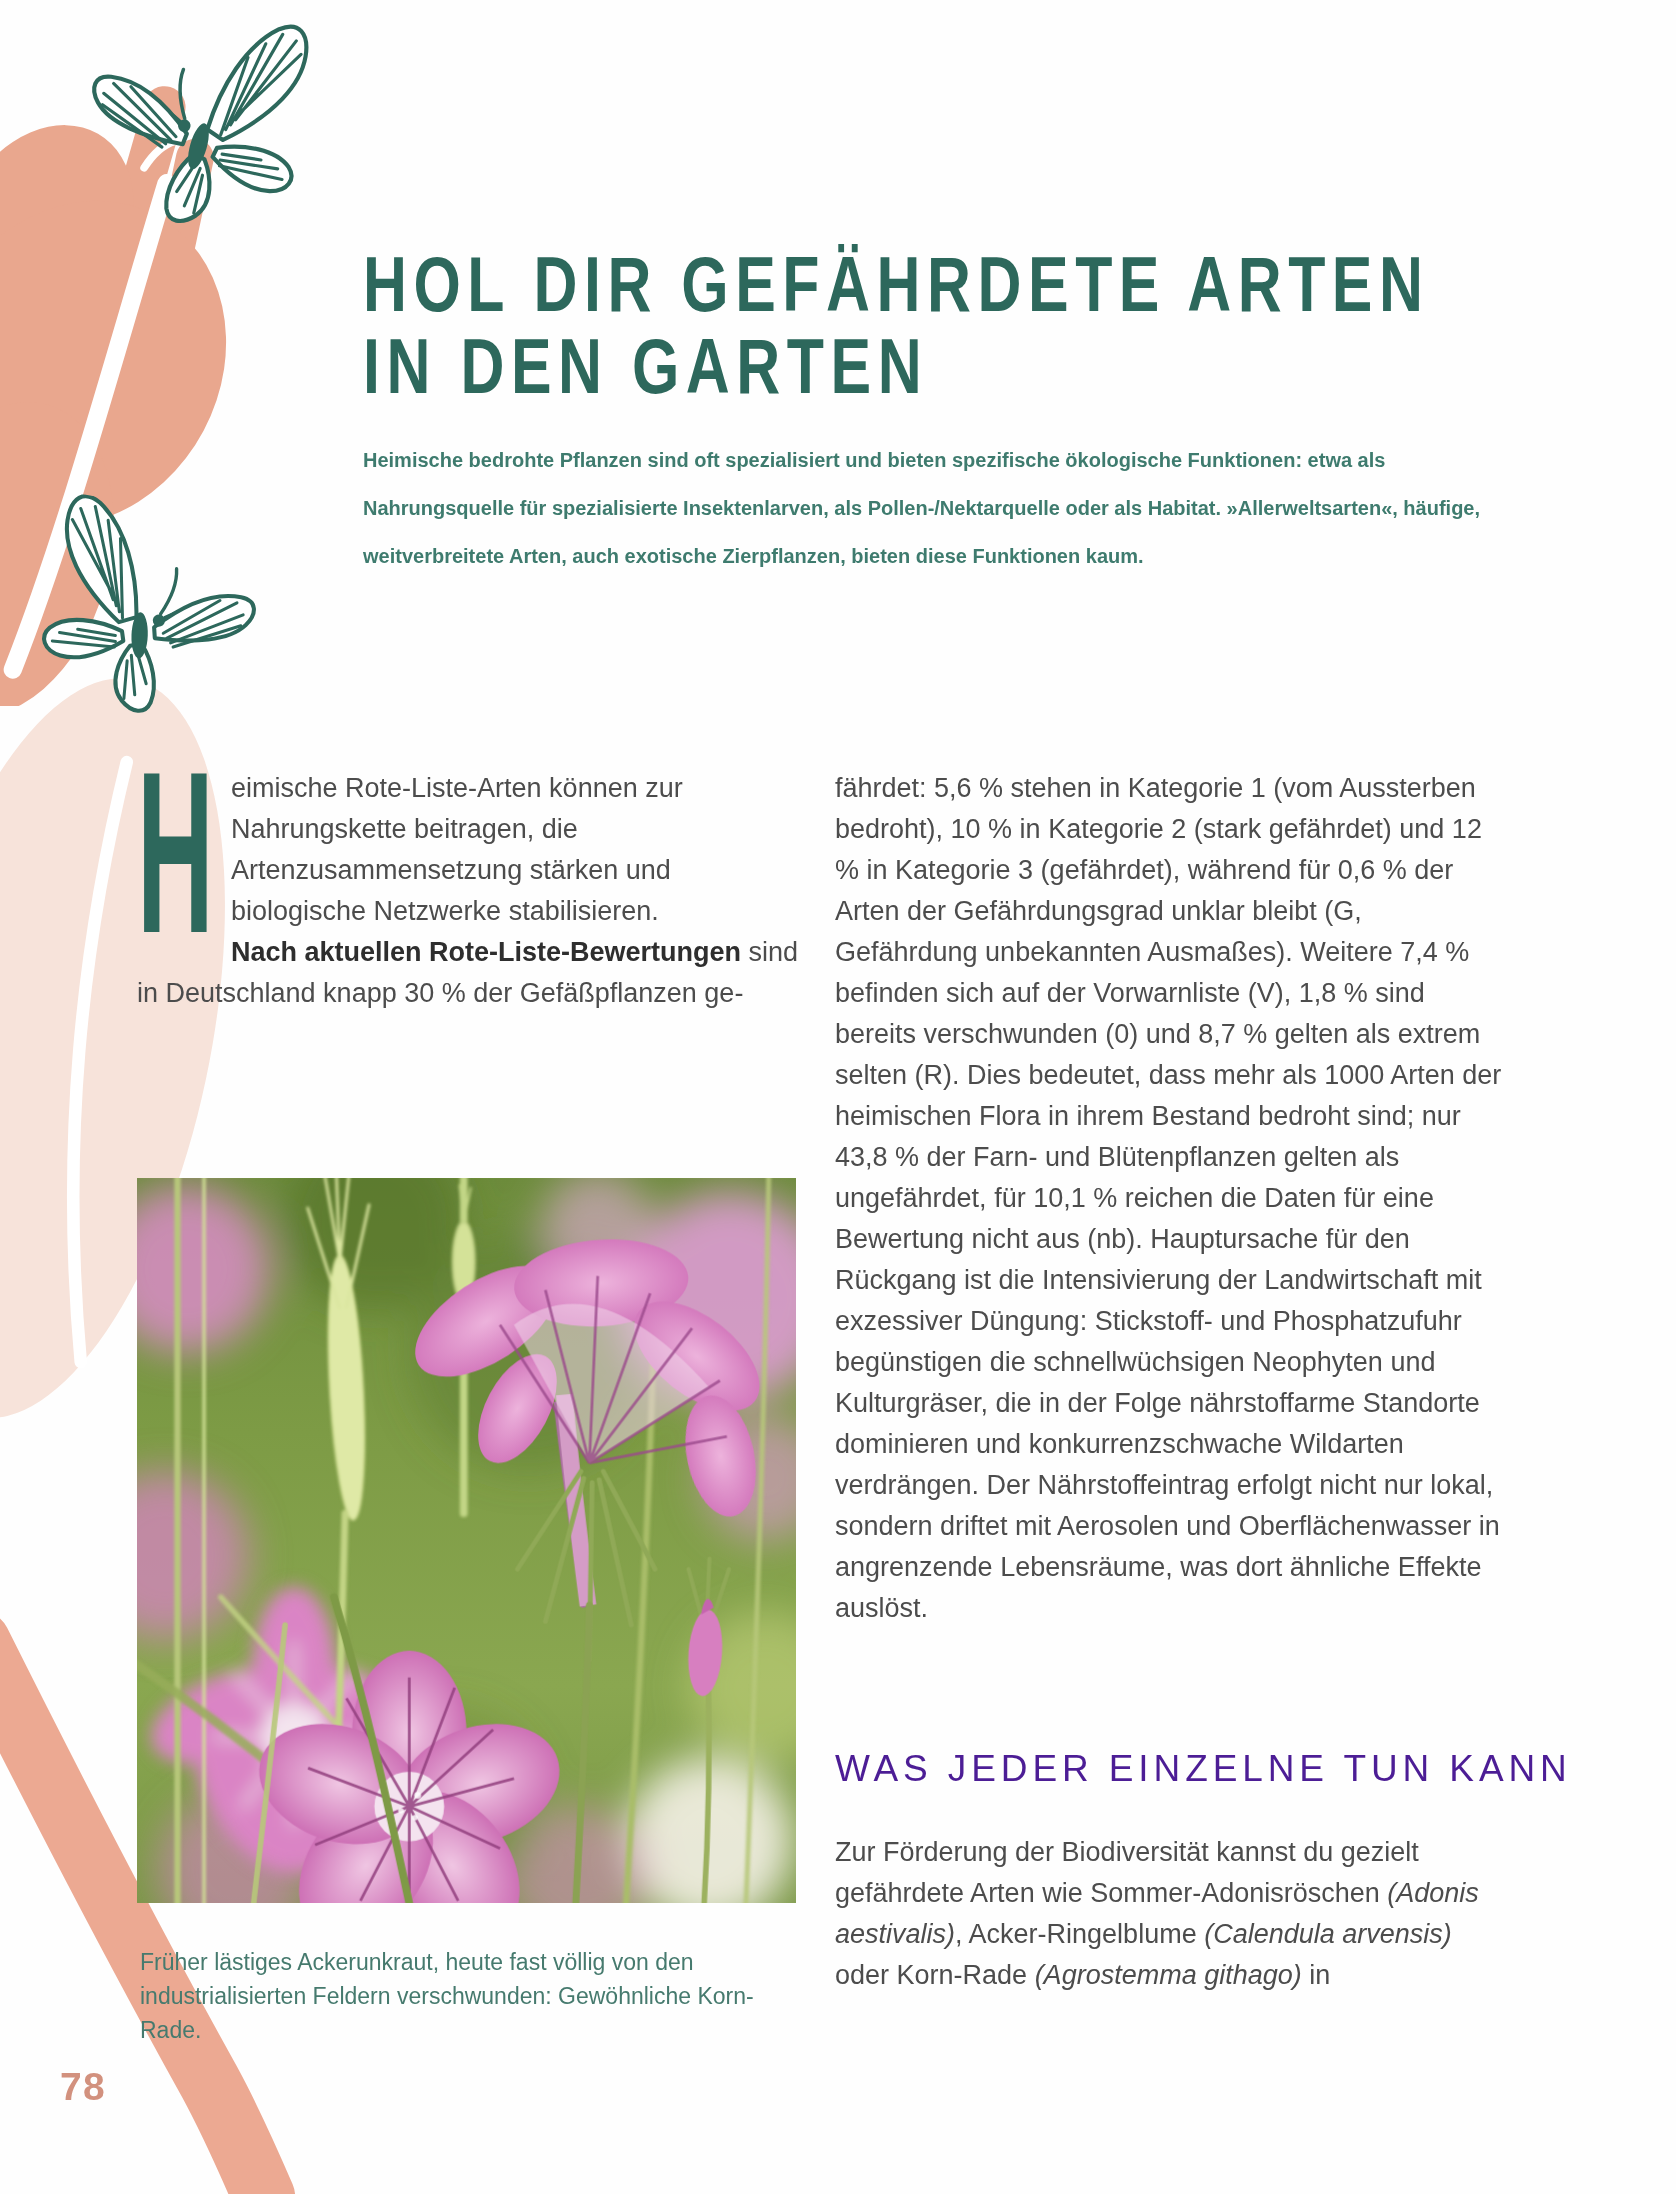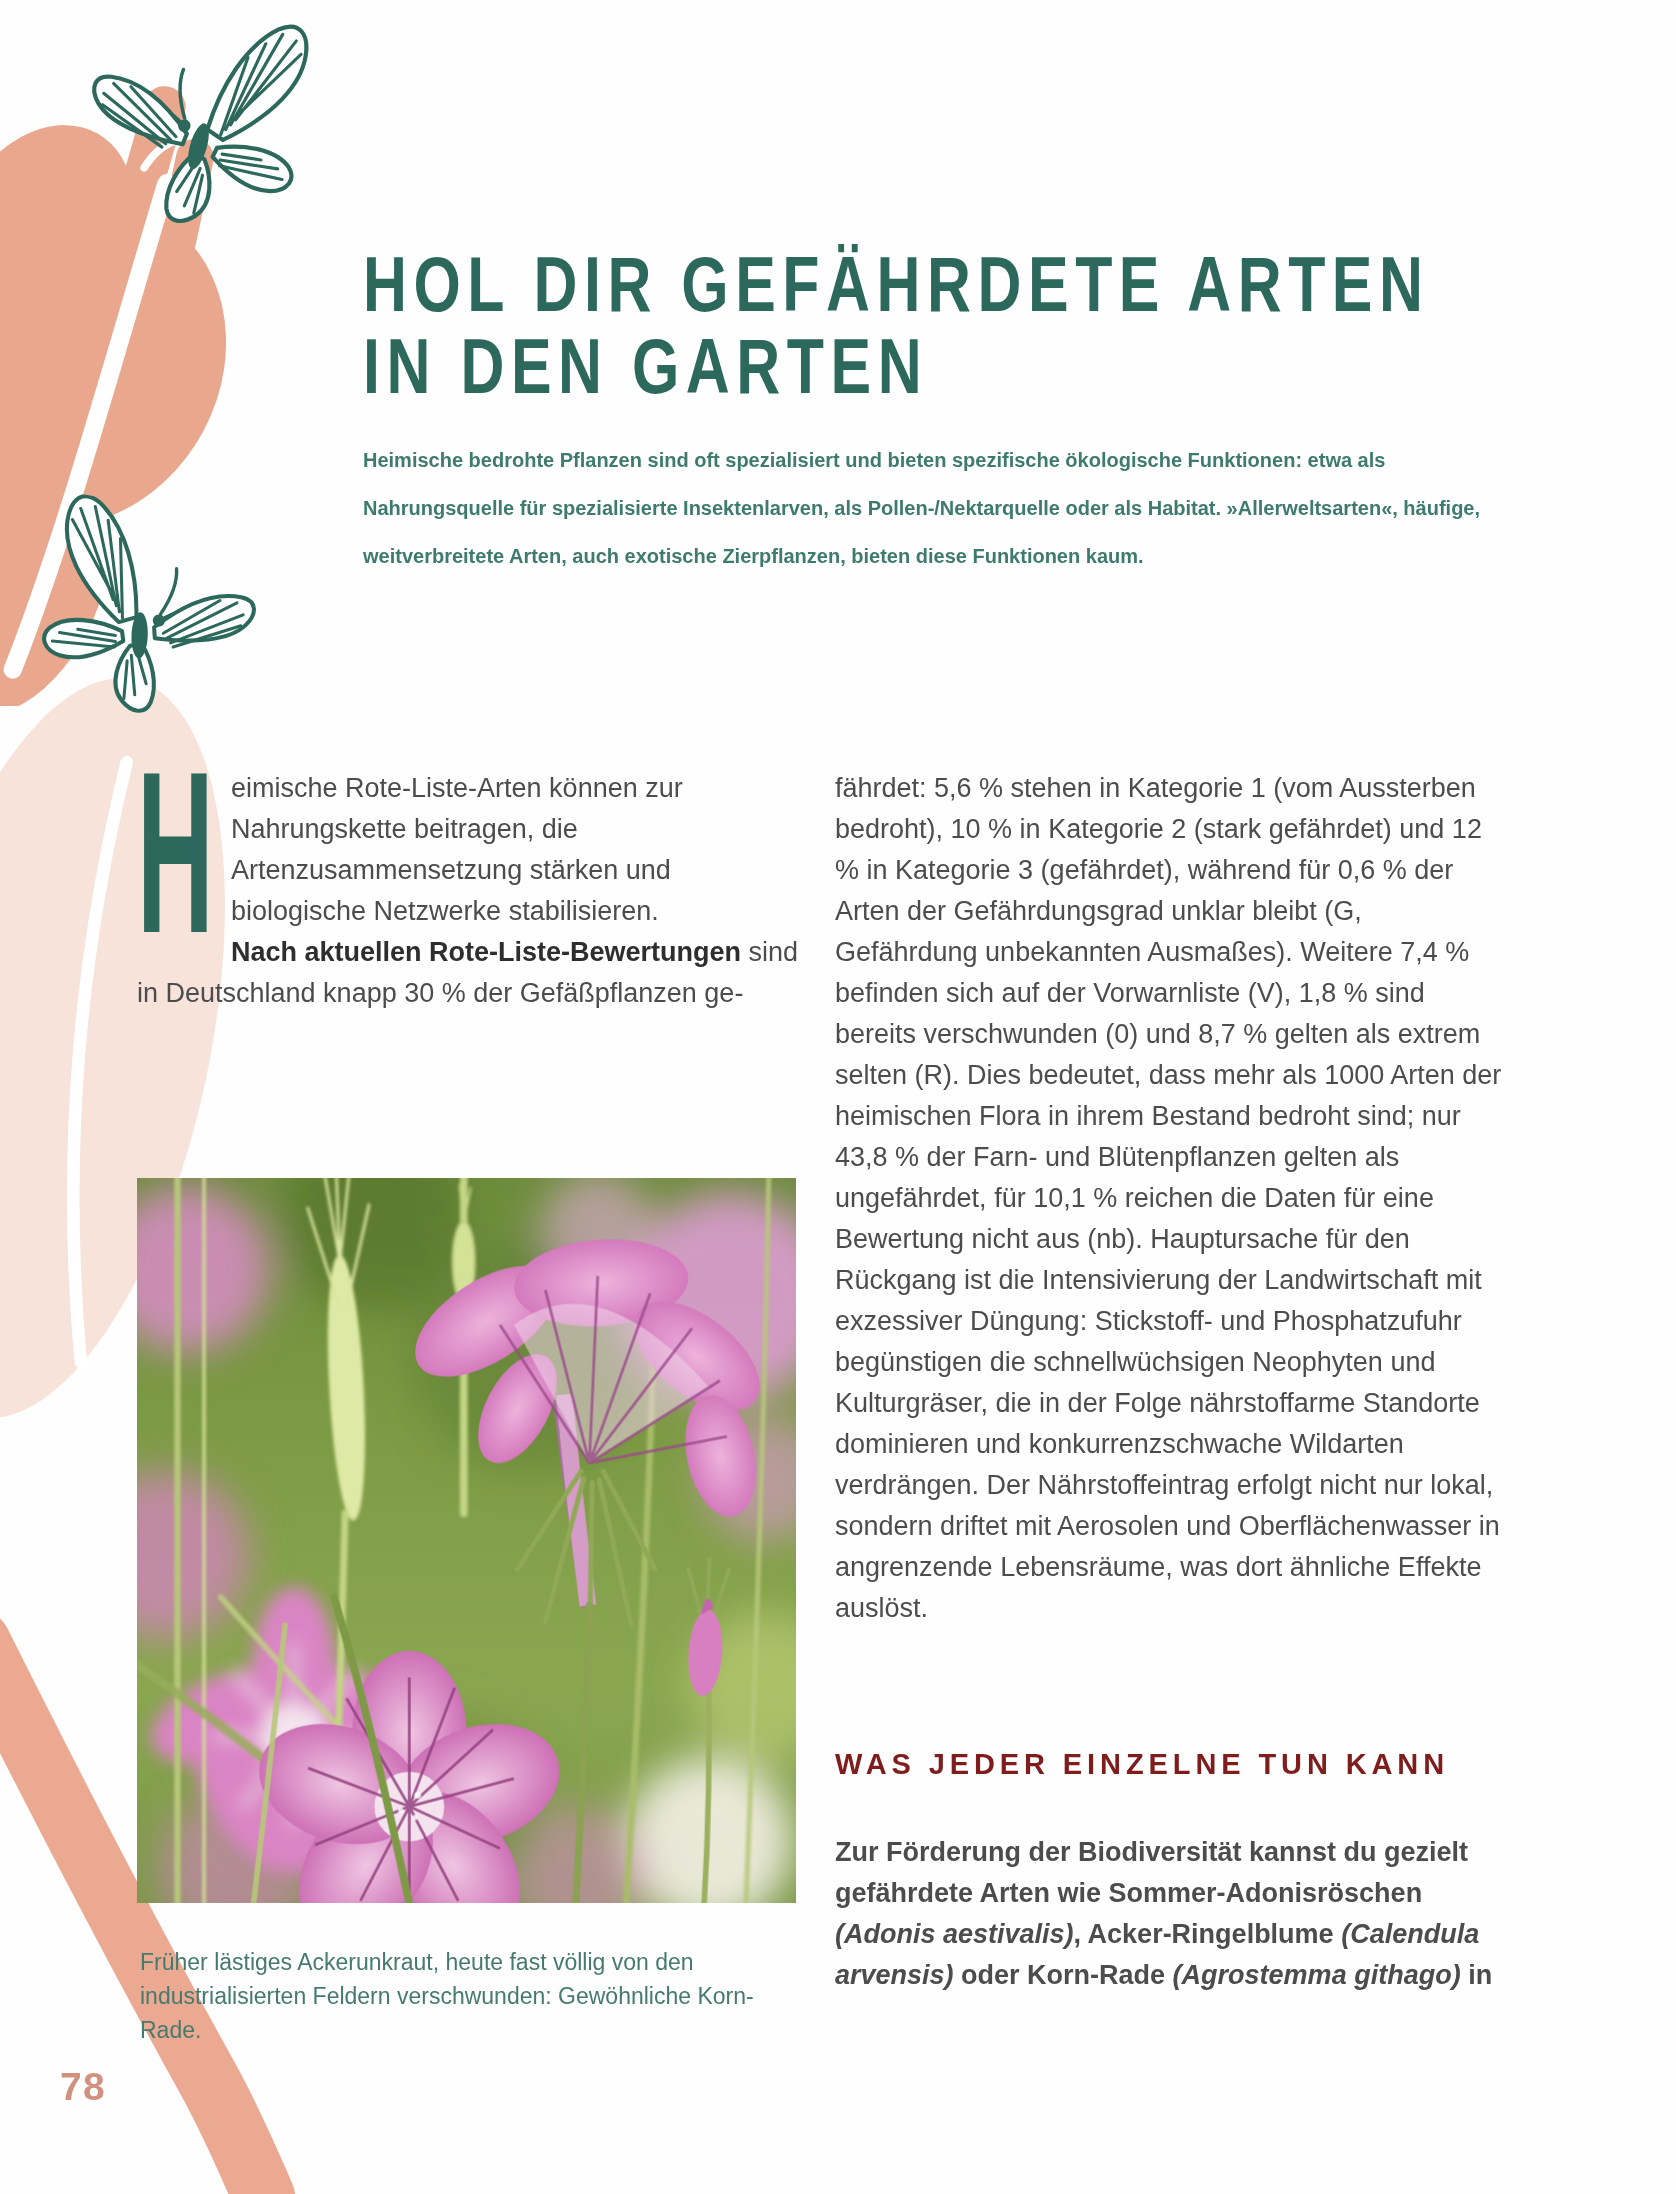--- a/index.html
+++ b/index.html
@@ -26,24 +26,24 @@
   .col-left{position:absolute;left:137px;top:768px;width:662px;}
   .col-right{position:absolute;left:835px;top:768px;width:671px;}
   .lead-bold{font-weight:700;color:#2e2e2e;}
   .it{font-style:italic;}
   .dropcap-box{float:left;width:94px;height:166px;}
   .dropcap{
     display:inline-block;width:189px;transform:scaleX(.46);transform-origin:left top;
     font-size:231px;line-height:168px;font-weight:700;color:#2d685c;
   }
   .subheading{
-    position:absolute;left:835px;top:1748px;font-size:29px;font-weight:700;
-    letter-spacing:4.9px;color:#7f1d1d;white-space:nowrap;
-  }
-  .para3{position:absolute;left:835px;top:1832px;width:671px;font-size:27px;line-height:41px;color:#4c4c4c;font-weight:bold;}
+    position:absolute;left:835px;top:1748px;font-size:37px;font-weight:400;
+    letter-spacing:4.9px;color:#4c1d95;white-space:nowrap;
+  }
+  .para3{position:absolute;left:835px;top:1832px;width:671px;font-size:27px;line-height:41px;color:#4c4c4c;}
   
   .photo{position:absolute;left:137px;top:1178px;width:659px;height:725px;overflow:hidden;background:#7d9b45;}
   .photo svg{display:block;}
   .caption{
     position:absolute;left:140px;top:1945px;width:657px;
     font-size:23px;line-height:34px;font-weight:400;color:#467a6e;
   }
   .pagenum{
     position:absolute;left:60px;top:2026px;font-size:39px;font-weight:700;
     color:#d2917e;letter-spacing:1.4px;margin-top:39px;

